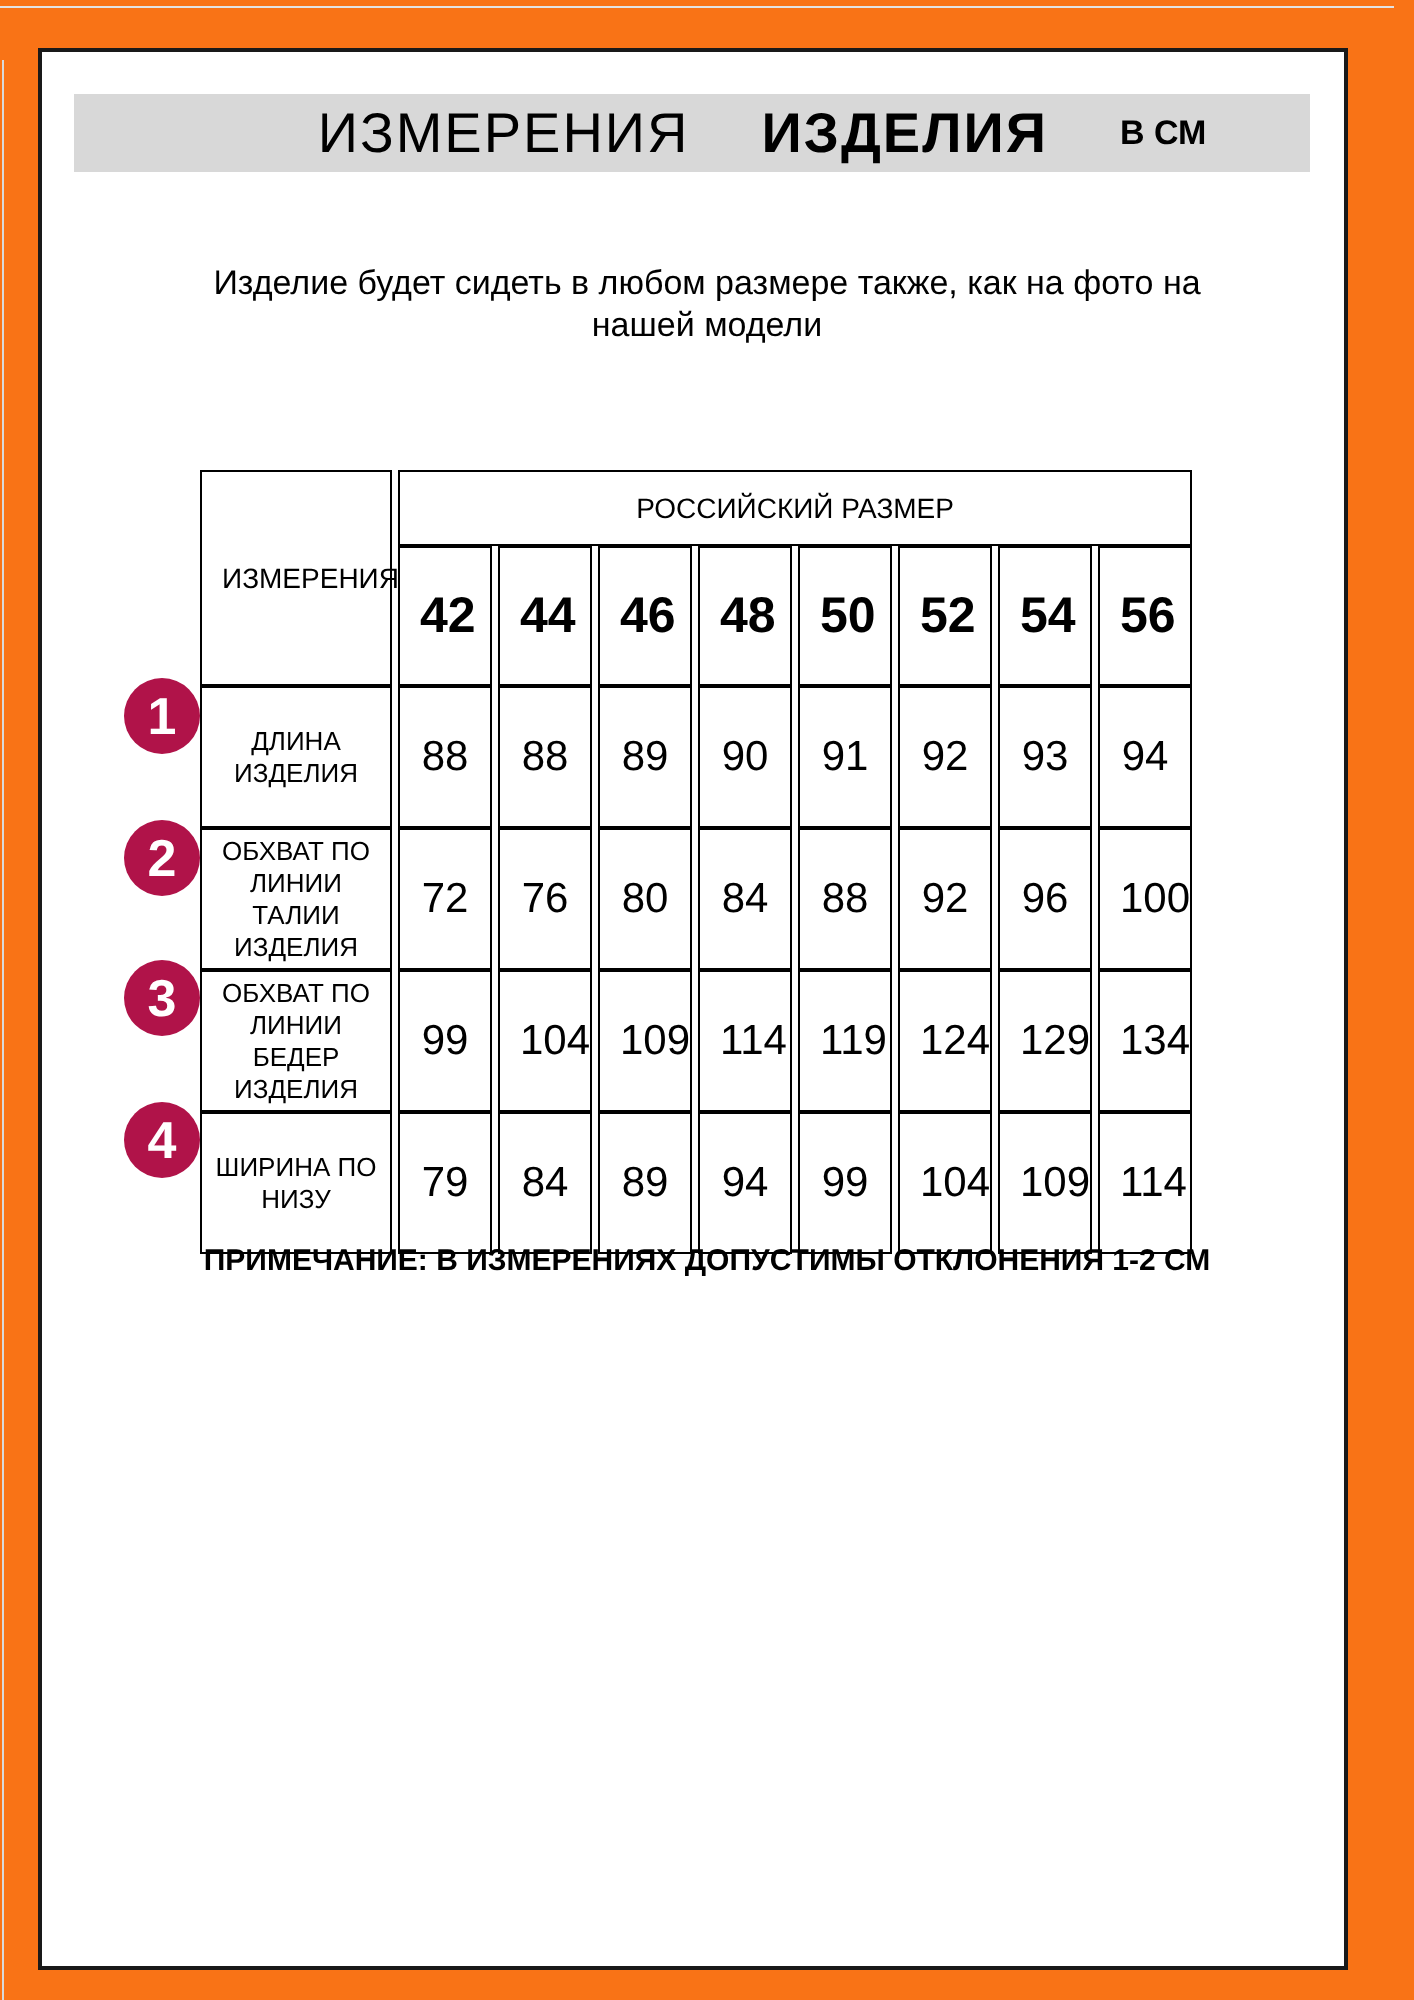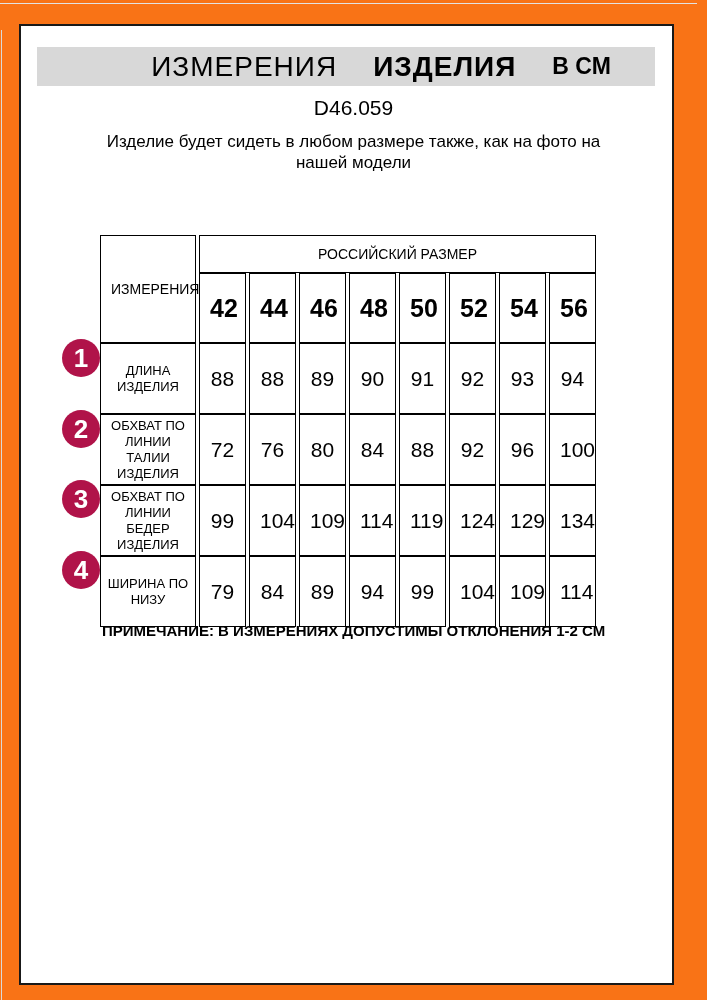--- a/index.html
+++ b/index.html
@@ -13,21 +13,21 @@
     position:absolute;left:19px;top:24px;width:655px;height:961px;
     box-sizing:border-box;border:2px solid #191919;background:#fff;
   }
   .title-band{
     position:absolute;left:37px;top:47px;width:618px;height:39px;background:#d8d8d8;
     display:flex;align-items:center;justify-content:center;padding-left:70px;box-sizing:border-box;
     white-space:nowrap;
   }
   .title-main{font-size:28px;font-weight:400;letter-spacing:1px;}
   .title-secondary{font-size:28px;font-weight:700;margin-left:36px;letter-spacing:1px;}
-  .title-unit{font-size:23px;font-weight:700;margin-left:36px;}
+  .title-unit{font-size:17px;font-weight:700;margin-left:36px;}
   .product-code{
     position:absolute;left:0;top:96px;width:100%;text-align:center;
     font-size:21px;font-weight:400;
   }
   .subtitle{
     position:absolute;left:50%;top:131px;transform:translateX(-50%);
     width:500px;text-align:center;font-size:17px;line-height:21px;
   }
   .size-table{
     position:absolute;left:97px;top:235px;
@@ -62,21 +62,20 @@
   <div class="edge-top"></div>
   <div class="edge-left"></div>
   <div class="border-box"></div>
 
   <div class="title-band">
     <span class="title-main">ИЗМЕРЕНИЯ</span>
     <span class="title-secondary">ИЗДЕЛИЯ</span>
     <span class="title-unit">В СМ</span>
   </div>
 
-  <div class="product-code">D46.059</div>
 
   <div class="subtitle">Изделие будет сидеть в любом размере также, как на фото на нашей модели</div>
 
   <table class="size-table">
     <colgroup>
       <col style="width:96px">
       <col style="width:47px">
         <col style="width:47px">
         <col style="width:47px">
         <col style="width:47px">

